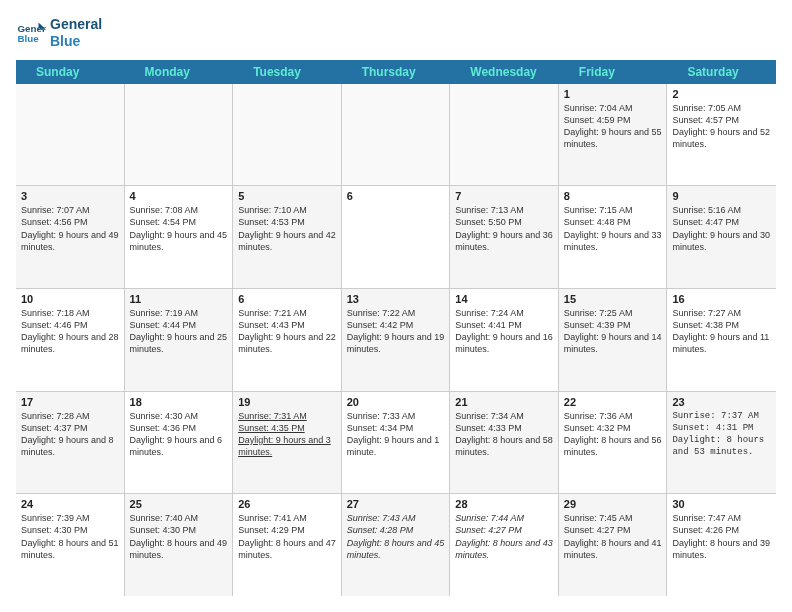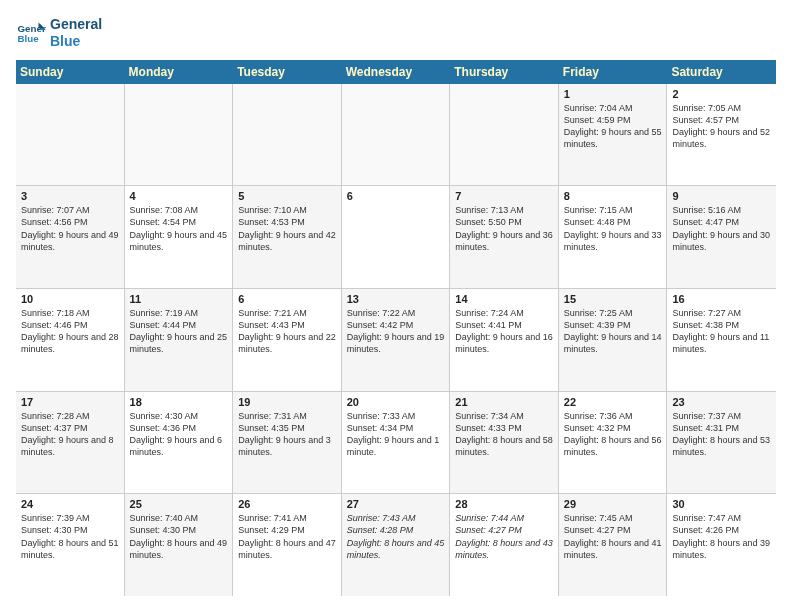--- a/index.html
+++ b/index.html
@@ -48,24 +48,24 @@
       flex: 1;
       display: flex;
       flex-direction: column;
     }
     .cal-header {
       display: grid;
       grid-template-columns: repeat(7, 1fr);
       background: #2471a3;
     }
     .cal-header-cell {
-      color: #fef9c3;
+      color: #5eead4;
       font-weight: bold;
       font-size: 12px;
-      padding: 5px 4px;
+      padding: 5px 20px;
       text-align: left;
     }
     .cal-body {
       display: flex;
       flex-direction: column;
       flex: 1;
     }
     .cal-row {
       display: grid;
       grid-template-columns: repeat(7, 1fr);
@@ -120,22 +120,22 @@
       <div class="month-title"></div>
       <div class="subtitle"></div>
     </div>
   </div>
 
   <div class="calendar">
     <div class="cal-header">
     <div class="cal-header-cell">Sunday</div>
         <div class="cal-header-cell">Monday</div>
         <div class="cal-header-cell">Tuesday</div>
+        <div class="cal-header-cell">Thursday</div>
         <div class="cal-header-cell">Wednesday</div>
-        <div class="cal-header-cell">Thursday</div>
         <div class="cal-header-cell">Friday</div>
         <div class="cal-header-cell">Saturday</div>
       </div>
     <div class="cal-body">
     <div class="cal-row">
           <div class="cal-cell empty-cell"></div>
           <div class="cal-cell empty-cell"></div>
           <div class="cal-cell empty-cell"></div>
           <div class="cal-cell empty-cell"></div>
           <div class="cal-cell empty-cell"></div>
@@ -245,21 +245,21 @@
 Daylight: 9 hours and 8 minutes.</div>
           </div>
           <div class="cal-cell">
             <span class="day-num">18</span>
             <div class="cell-info" style="white-space: pre-line;">Sunrise: 4:30 AM
 Sunset: 4:36 PM
 Daylight: 9 hours and 6 minutes.</div>
           </div>
           <div class="cal-cell gray">
             <span class="day-num">19</span>
-            <div class="cell-info" style="white-space: pre-line;">Sunrise: 7:31 AM
+            <div class="cell-info" style="white-space: pre-line; text-decoration: underline;">Sunrise: 7:31 AM
 Sunset: 4:35 PM
 Daylight: 9 hours and 3 minutes.</div>
           </div>
           <div class="cal-cell">
             <span class="day-num">20</span>
             <div class="cell-info" style="white-space: pre-line;">Sunrise: 7:33 AM
 Sunset: 4:34 PM
 Daylight: 9 hours and 1 minute.</div>
           </div>
           <div class="cal-cell gray">
@@ -269,21 +269,21 @@
 Daylight: 8 hours and 58 minutes.</div>
           </div>
           <div class="cal-cell">
             <span class="day-num">22</span>
             <div class="cell-info" style="white-space: pre-line;">Sunrise: 7:36 AM
 Sunset: 4:32 PM
 Daylight: 8 hours and 56 minutes.</div>
           </div>
           <div class="cal-cell gray">
             <span class="day-num">23</span>
-            <div class="cell-info" style="white-space: pre-line;">Sunrise: 7:37 AM
+            <div class="cell-info" style="white-space: pre-line; font-family: Liberation Mono, monospace;">Sunrise: 7:37 AM
 Sunset: 4:31 PM
 Daylight: 8 hours and 53 minutes.</div>
           </div>
         </div>
         <div class="cal-row">
           <div class="cal-cell">
             <span class="day-num">24</span>
             <div class="cell-info" style="white-space: pre-line;">Sunrise: 7:39 AM
 Sunset: 4:30 PM
 Daylight: 8 hours and 51 minutes.</div>

